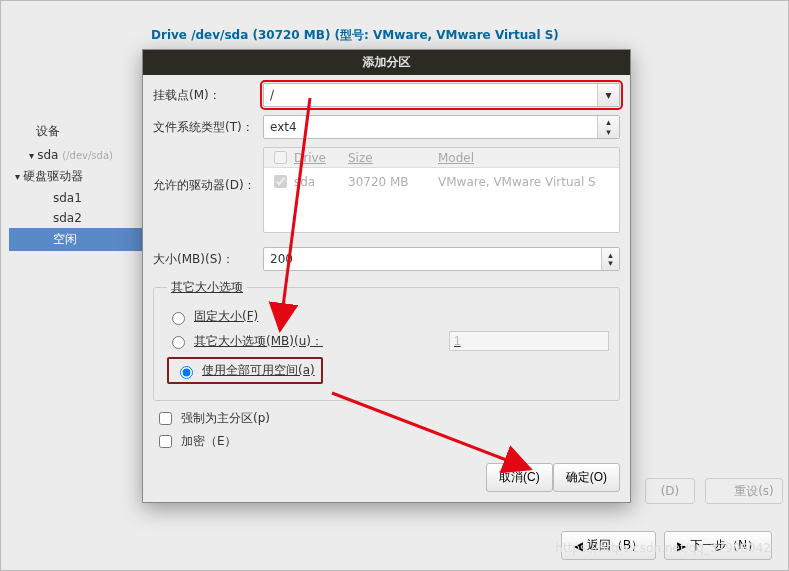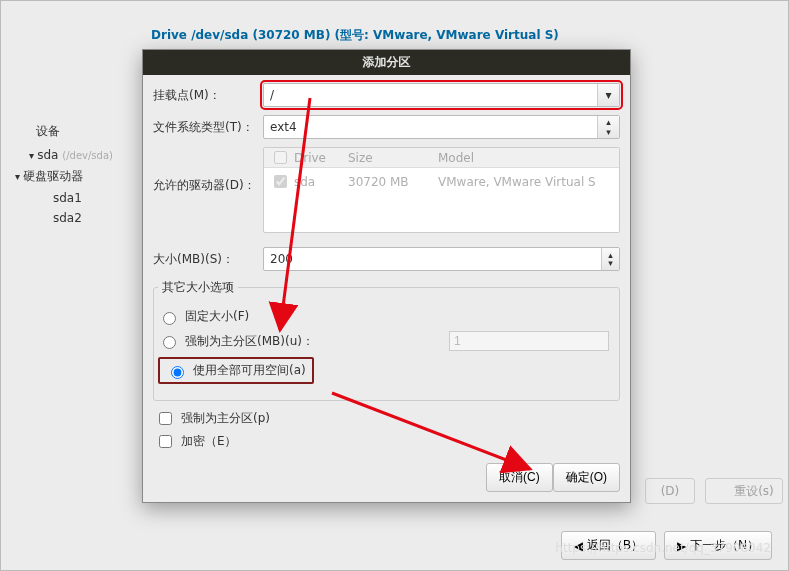--- a/index.html
+++ b/index.html
@@ -123,36 +123,37 @@
     flex:1;
     border:1px solid #ccc;
     border-radius:2px;
     min-height:86px;
     background:#fff;
     font-size:12px;
   }
   .drive-thead {
     display:flex; background:#f0f0f0; color:#a8a8a8;
     border-bottom:1px solid #ddd; height:20px; align-items:center;
-    padding-left:6px; gap:10px;
+    padding-left:6px; gap:10px;text-decoration:underline;
   }
   .dt-cb{width:14px;}
   .dt-drv{width:44px;}
   .dt-size{width:80px;}
   .dt-model{flex:1;}
   .drive-trow {
     display:flex; color:#b0b0b0;
     padding:4px 0 0 6px; gap:10px; align-items:center;
   }
   .drive-trow input[type=checkbox]{ accent-color:#888; }
   fieldset.other {
     border:1px solid #ccc;
     border-radius:3px;
     margin:4px 0 8px 0;
-    padding:6px 10px 10px 4px;
+    padding:6px 10px 10px 13px;
+    text-decoration:underline;
   }
   fieldset.other legend{ font-size:12px; padding:0 4px; }
   .opt-row { display:flex; align-items:center; gap:6px; margin:6px 0; font-size:12px; }
   .opt-row input[type=text]{
     width:160px; height:20px; border:1px solid #ccc; background:#f5f5f5;
     color:#bbb; padding:0 4px; font-size:12px;
   }
   .opt-hl {
     border:2px solid #7f1d1d;
     padding:3px 6px;
@@ -179,20 +180,21 @@
   <div class="device-col-header">设备</div>
 
   <div class="tree">
     <div class="tree-row l1">
       <span>sda</span>
       <span class="devpath">(/dev/sda)</span>
     </div>
     <div class="tree-row l0"><span>硬盘驱动器</span></div>
     <div class="tree-row l2">sda1</div>
     <div class="tree-row l2">sda2</div>
+    <div class="tree-row l2 sel">空闲</div>
   </div>
 
   <div class="disabled-btn" style="left:644px; top:477px; width:50px;">(D)</div>
   <div class="disabled-btn" style="left:704px; top:477px; width:78px;padding-left:20px;">重设(s)</div>
 
   <div class="bottom-bar">
     <button class="btn">
       <span>◀</span>
       <span>返回（B）</span>
     </button>
@@ -256,21 +258,21 @@
     </div>
 
     <fieldset class="other">
       <legend>其它大小选项</legend>
       <div class="opt-row">
         <input type="radio" name="szopt" style="">
         <span>固定大小(F)</span>
       </div>
       <div class="opt-row">
         <input type="radio" name="szopt" style="">
-        <span>强制为主分区(MB)(u)：</span>
+        <span>其它大小选项(MB)(u)：</span>
         <span style="flex:1"></span>
         <input type="text" disabled="" value="1" style="">
       </div>
       <div class="opt-row">
         <span class="opt-hl">
           <input type="radio" name="szopt" checked="" style="">
           <span>使用全部可用空间(a)</span>
         </span>
       </div>
     </fieldset>

